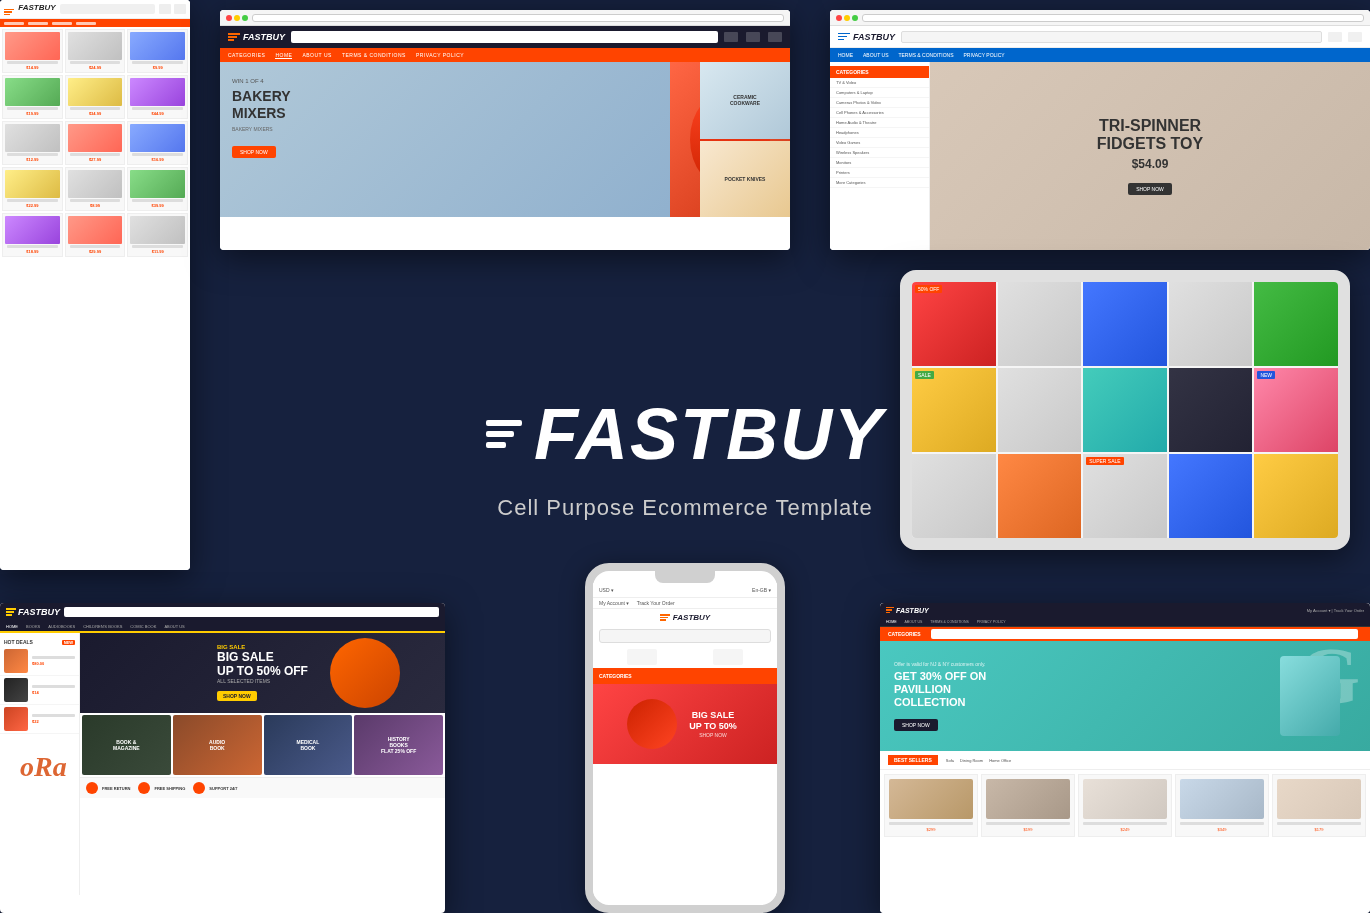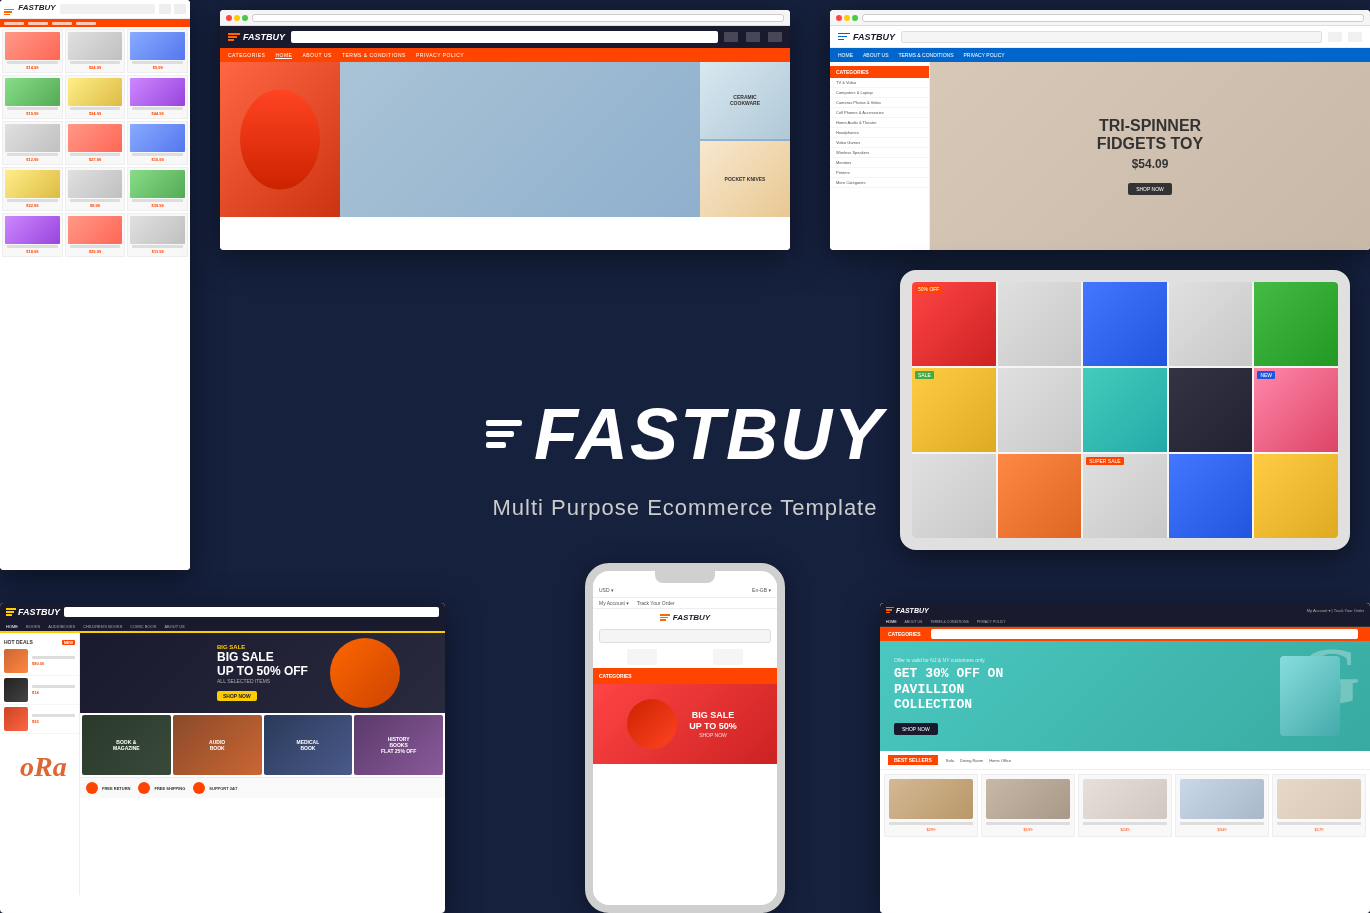--- a/index.html
+++ b/index.html
@@ -1168,26 +1168,25 @@
       flex: 1;
     }
 
     .pbr-hero-subtitle {
       font-size: 5px;
       color: rgba(255,255,255,0.8);
       margin-bottom: 3px;
     }
 
     .pbr-hero-title {
-      font-size: 13px;
+      font-size: 11px;
       font-weight: 900;
       color: white;
       line-height: 1.2;
       margin-bottom: 4px;
-      font-family: Liberation Mono, monospace;
     }
 
     .pbr-hero-btn {
       background: #1a1a2e;
       color: white;
       font-size: 5px;
       padding: 3px 8px;
       border-radius: 2px;
       display: inline-block;
     }
@@ -1274,21 +1273,21 @@
 
 <div class="center-logo">
   <div class="logo-icon">
     <div class="logo-lines">
       <span></span>
       <span></span>
       <span></span>
     </div>
     <span class="logo-text-main">FASTBUY</span>
   </div>
-  <div class="subtitle">Multi Purpose Ecommerce Template</div>
+  <div class="subtitle">Cell Purpose Ecommerce Template</div>
 </div>
 
 <div class="panel panel-left">
   <div class="panel-left-inner">
     <div class="pl-topbar">
       <div class="pl-logo">
         <span class="pl-logo-lines">
           <span></span>
             <span></span>
             <span></span>
@@ -1415,20 +1414,26 @@
       </div>
     </div>
     <div class="ptc-nav">
       <span class="ptc-nav-item">CATEGORIES</span>
       <span class="ptc-nav-item active">HOME</span>
       <span class="ptc-nav-item">ABOUT US</span>
       <span class="ptc-nav-item">TERMS &amp; CONDITIONS</span>
       <span class="ptc-nav-item">PRIVACY POLICY</span>
     </div>
     <div class="ptc-hero">
+      <div class="ptc-hero-text">
+        <div class="ptc-hero-tag">WIN 1 OF 4</div>
+        <div class="ptc-hero-title">BAKERY<br>MIXERS</div>
+        <div class="ptc-hero-sub">BAKERY MIXERS</div>
+        <div class="ptc-hero-btn">SHOP NOW</div>
+      </div>
       <div class="ptc-hero-img"></div>
       <div class="ptc-side-panels">
         <div class="ptc-side-panel">
           <div class="ptc-side-text">CERAMIC<br>COOKWARE</div>
         </div>
         <div class="ptc-side-panel">
           <div class="ptc-side-text">POCKET KNIVES</div>
         </div>
       </div>
     </div>

